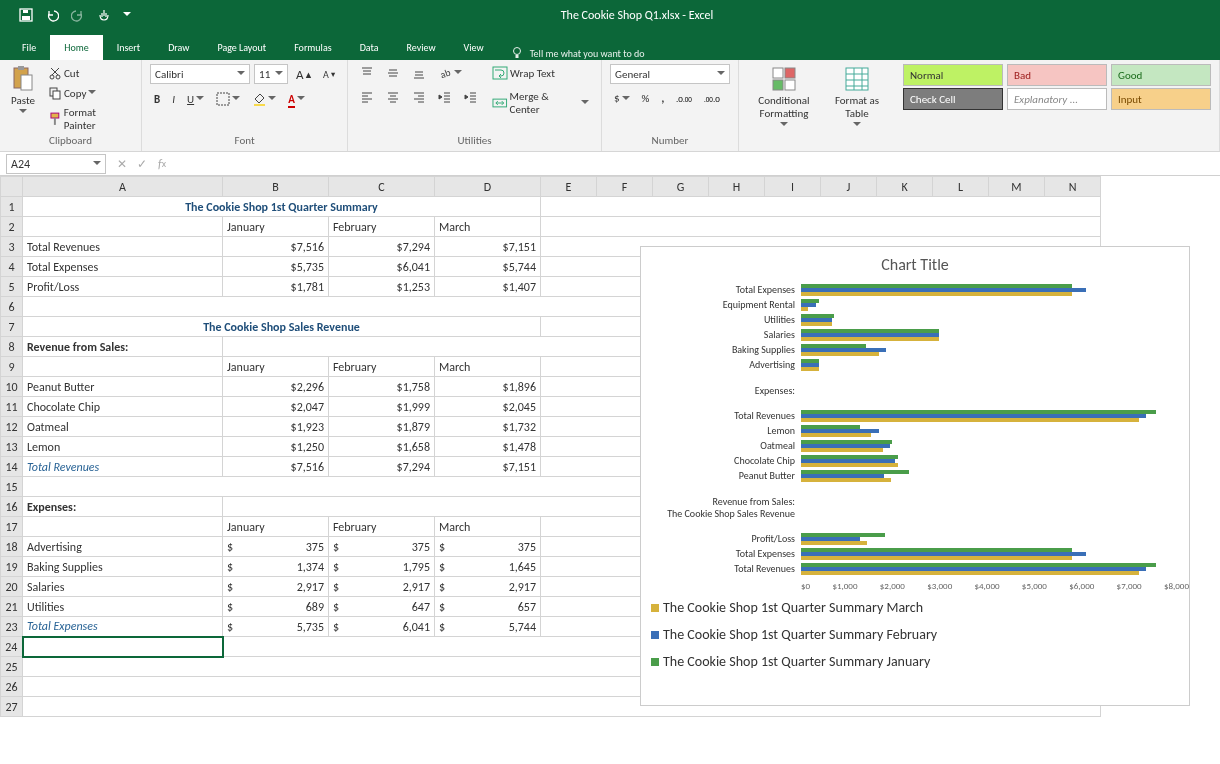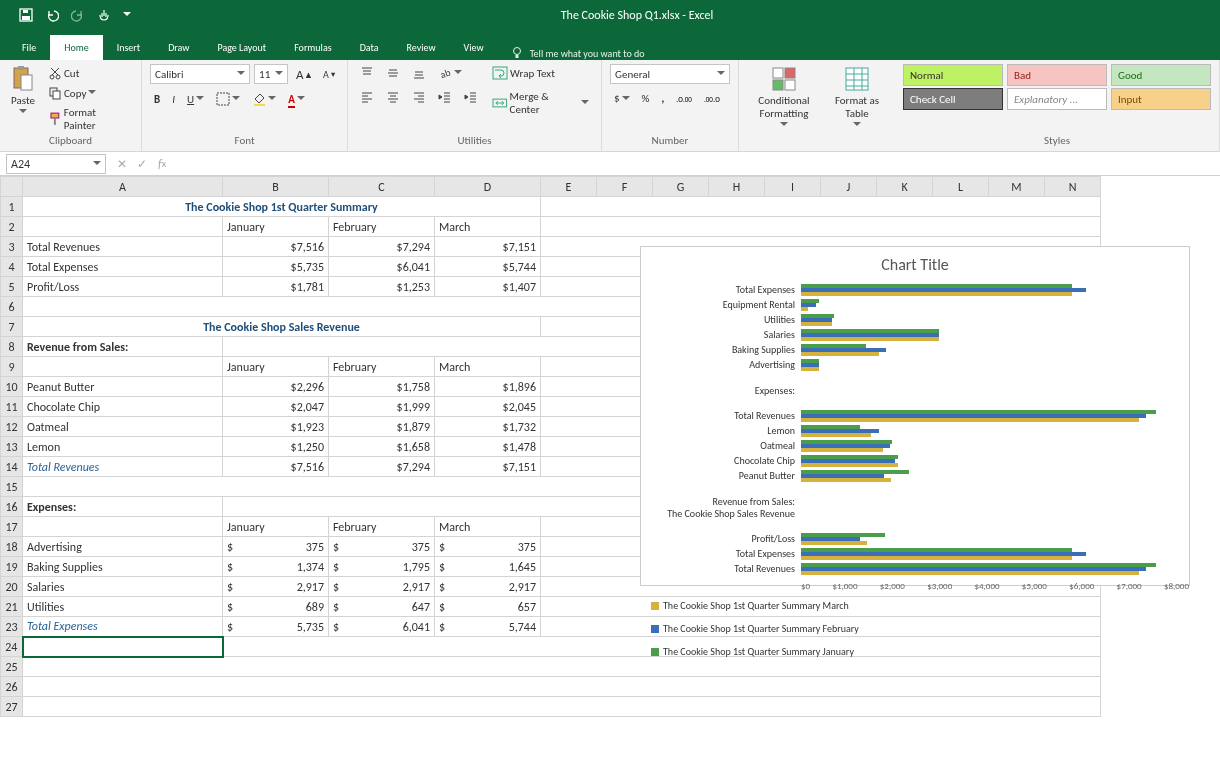--- a/index.html
+++ b/index.html
@@ -62,33 +62,33 @@
 .colB, .colC, .colD { width: 106px; }
 .colOther { width: 56px; }
 .selectedA { border: 2px solid #0c6739 !important; }
 .heading-cell { color: #1f4e79; font-weight: bold; text-align: center; font-size: 14px; }
 .section-label { font-weight: bold; }
 .italic-total { font-style: italic; color: #2a6496; }
 .num { text-align: right; }
 .cur-prefix { float: left; }
 
 
-.chart { position: absolute; left: 640px; top: 70px; width: 550px; height: 340px; background: #fff; border: 1px solid #ccc; font-size: 10px; }
+.chart { position: absolute; left: 640px; top: 70px; width: 550px; height: 460px; background: #fff; border: 1px solid #ccc; font-size: 10px; }
 .chart-title { text-align: center; font-size: 16px; color: #555; padding: 8px 0; }
 .chart-body { position: relative; padding: 0 10px 0 0; }
 .bar-row { display: flex; align-items: center; height: 15px; }
 .bar-label { width: 160px; text-align: right; padding-right: 6px; white-space: nowrap; overflow: hidden; }
 .bar-area { flex: 1; position: relative; height: 12px; }
 .bar { position: absolute; height: 4px; }
 .bar.jan { background: #4a9d4a; top: 0; }
 .bar.feb { background: #3a6fb7; top: 4px; }
 .bar.mar { background: #d6b23c; top: 8px; }
 .spacer { height: 12px; }
 .chart-axis { display: flex; margin-left: 160px; justify-content: space-between; font-size: 9px; color: #666; padding: 4px 0 2px; }
-.chart-legend { display: flex; flex-wrap: wrap; gap: 10px; padding: 6px 10px; font-size: 10px; flex-direction: column; }
+.chart-legend { display: flex; flex-wrap: wrap; gap: 10px; padding: 6px 10px; font-size: 14px; flex-direction: column; }
 .legend-item { display: flex; align-items: center; gap: 4px; }
 .legend-sw { width: 8px; height: 8px; }
 
 svg { display: block; }
 </style>
 </head>
 <body>
 
 <div class="title-bar">
   <div class="qat">
@@ -372,21 +372,20 @@
         <div class="style-cell style-normal">Normal</div>
         <div class="style-cell style-bad">Bad</div>
         <div class="style-cell style-good">Good</div>
       </div>
       <div class="ribbon-row">
         <div class="style-cell style-check">Check Cell</div>
         <div class="style-cell style-explan">Explanatory ...</div>
         <div class="style-cell style-input">Input</div>
       </div>
     </div>
-    <div class="group-label">Styles</div>
   </div>
 </div>
 
 <div class="formula-row">
   <div class="name-box">
       <span>A24</span>
       <span class="dropdown-caret"></span>
     </div>
   <div class="fb-btn">✕</div>
   <div class="fb-btn">✓</div>

